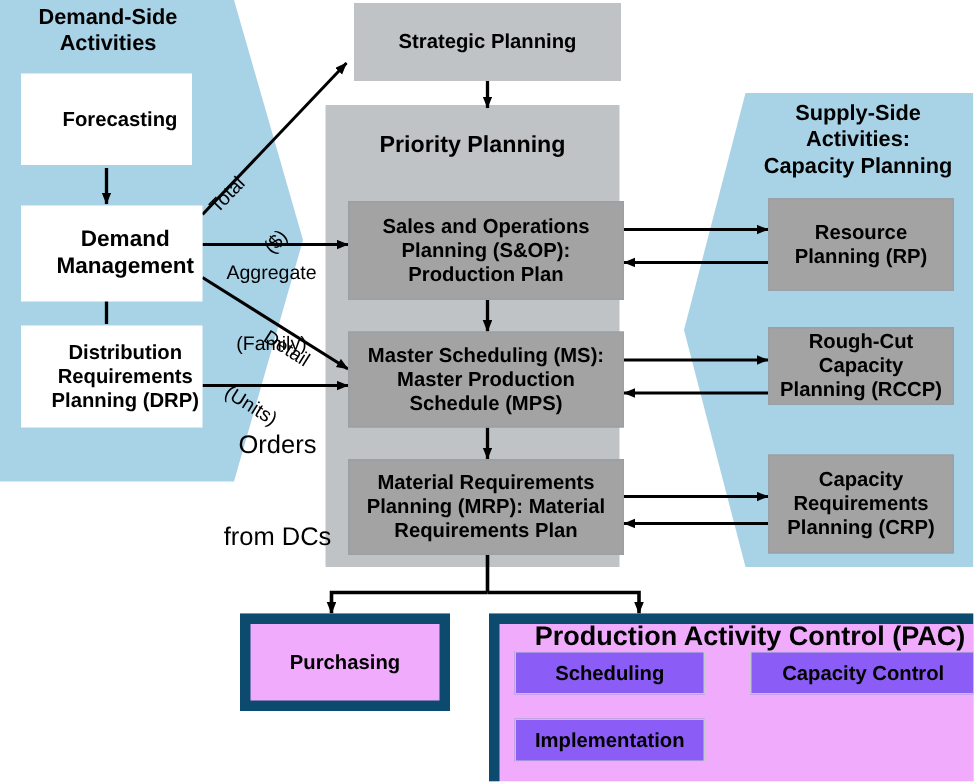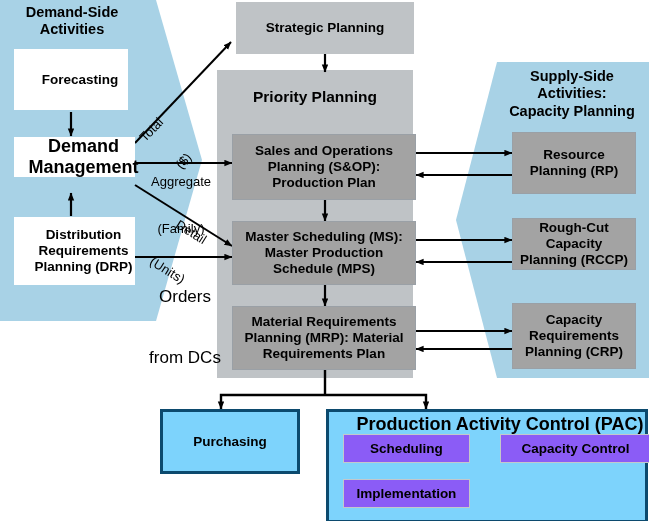--- a/index.html
+++ b/index.html
@@ -32,22 +32,22 @@
   .white-box{
     background:#a3a3a3;
     border:1px solid #9aa0a6;
   }
   .plain-white{
     background:#ffffff;
     border:none;
     padding-left:18px;
   }
   .outline-box{
-    background:#7dd3fc;
-    border:3px solid #0c4a6e;
+    background:#f0abfc;
+    border:7px solid #0c4a6e;
   }
   .thin-outline{
     background:#8b5cf6;
     border:1px solid #c3c8cb;
   }
   .band-title{
     position:absolute;
     text-align:center;
     font-weight:bold;
     color:#000000;
@@ -135,21 +135,21 @@
   <div class="band-title" style="left:498px;top:68px;width:148px;font-size:14.5px;">
     <div>Supply-Side</div>
     <div>Activities:</div>
     <div>Capacity Planning</div>
   </div>
 
   <div class="node plain-white" style="left:14px;top:49px;width:114px;height:61px;font-size:13.5px;">
     <span>Forecasting</span>
   </div>
 
-  <div class="node plain-white" style="left:14px;top:137px;width:121px;height:40px;font-size:18px;">
+  <div class="node plain-white" style="left:14px;top:137px;width:121px;height:64px;font-size:15px;">
     <div>
       <div>Demand</div>
       <div>Management</div>
     </div>
   </div>
 
   <div class="node plain-white" style="left:14px;top:217px;width:121px;height:68px;font-size:13.5px;">
     <div>
       <div>Distribution</div>
       <div>Requirements</div>

